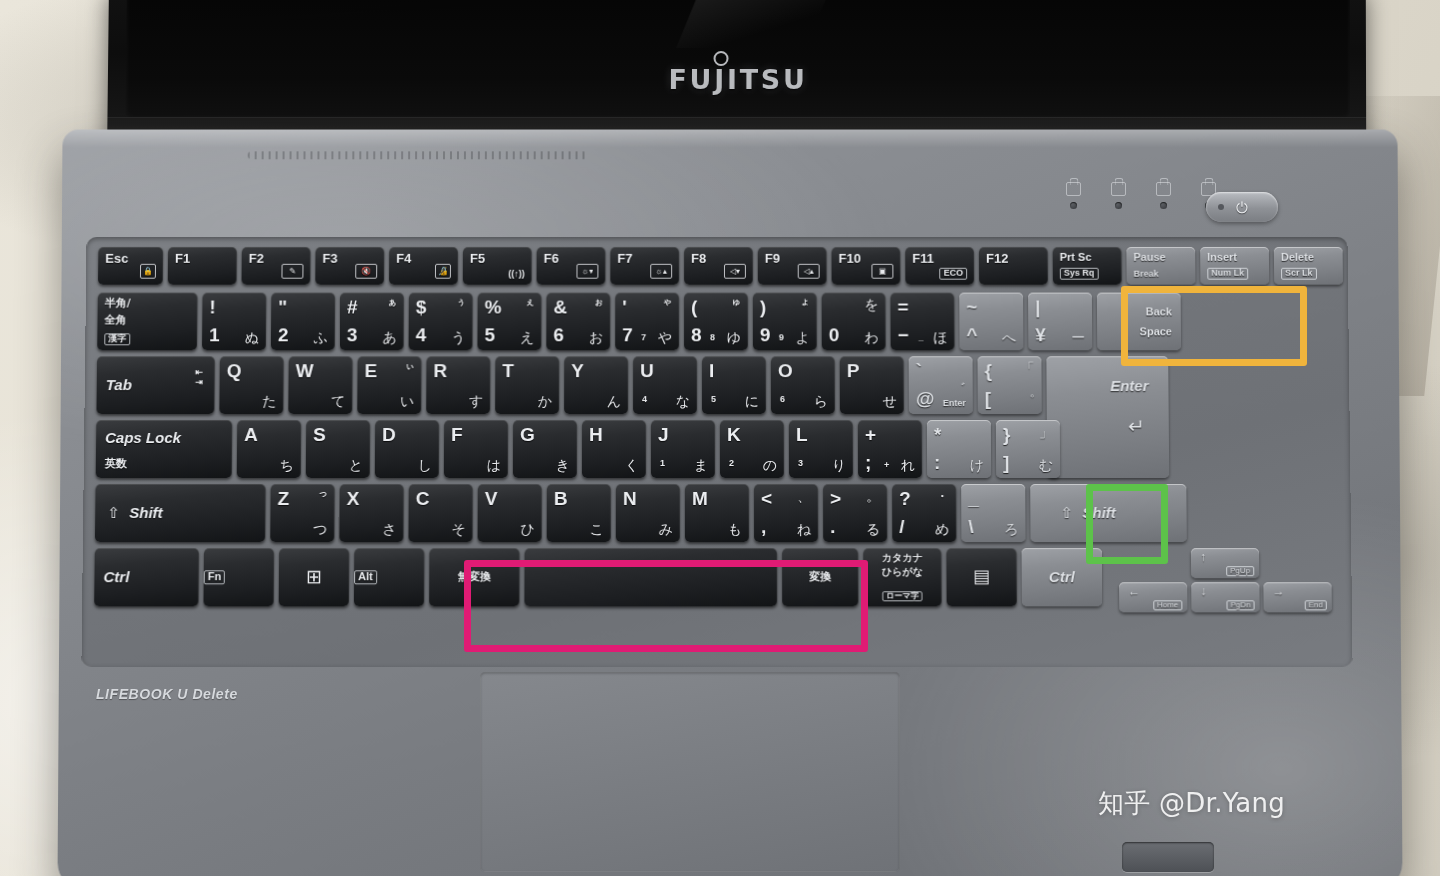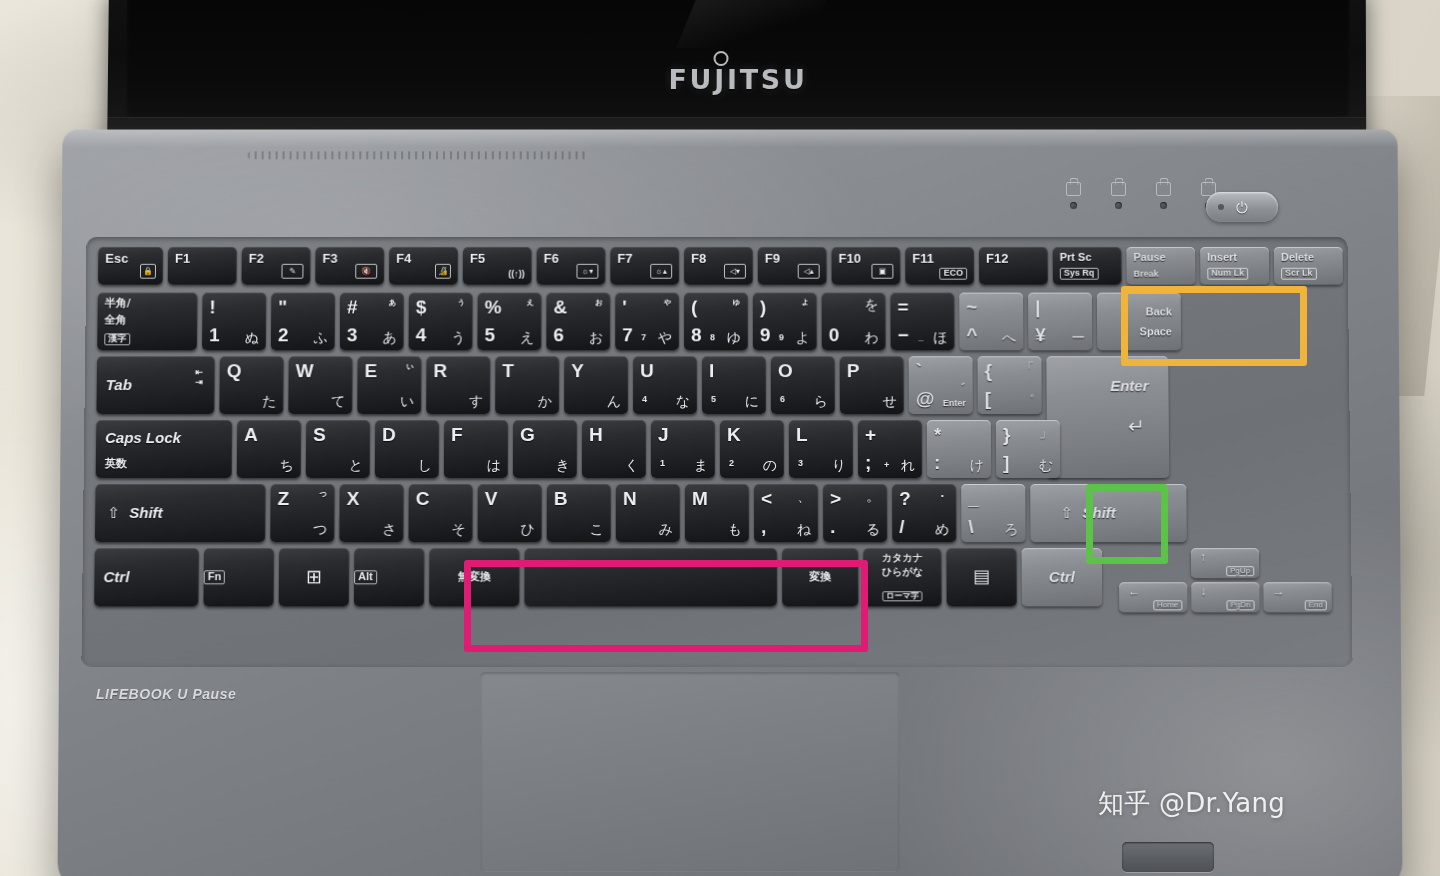--- a/index.html
+++ b/index.html
@@ -672,19 +672,19 @@
       <span class="lbl" style="left:9px;top:3px;font-size:12px;">→</span>
       <span class="lbl boxed" style="right:5px;bottom:2px;font-size:8px;">End</span>
     </div>
 
   </div>
 
   <div class="annot orange" style="left:1121px;top:286px;width:172px;height:66px;"></div>
   <div class="annot green" style="left:1086px;top:484px;width:68px;height:66px;"></div>
   <div class="annot pink" style="left:464px;top:560px;width:390px;height:78px;"></div>
 
-  <div class="lifebook">LIFEBOOK  U Pause</div>
+  <div class="lifebook">LIFEBOOK  U Delete</div>
   <div class="trackpad"></div>
   <div class="fingerprint"></div>
 
   <div class="watermark">知乎 @Dr.Yang</div>
 
 </div>
 
 </body></html>

